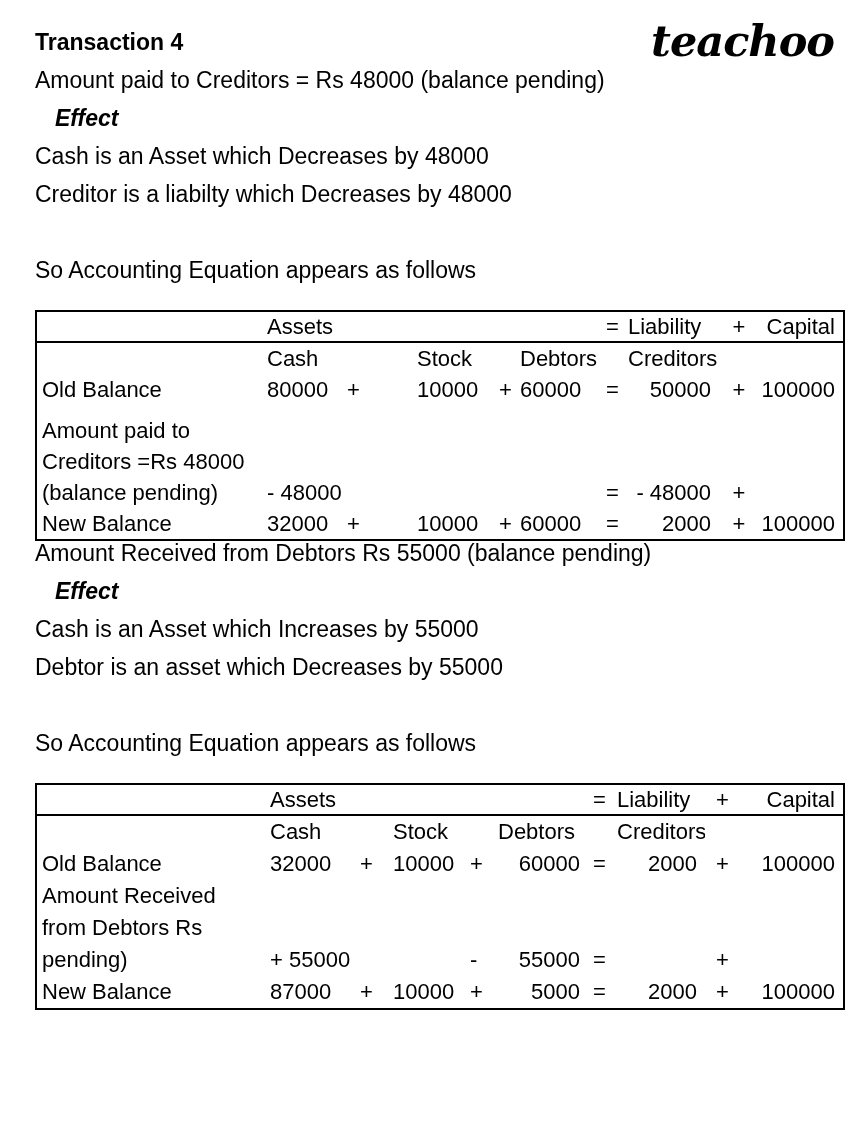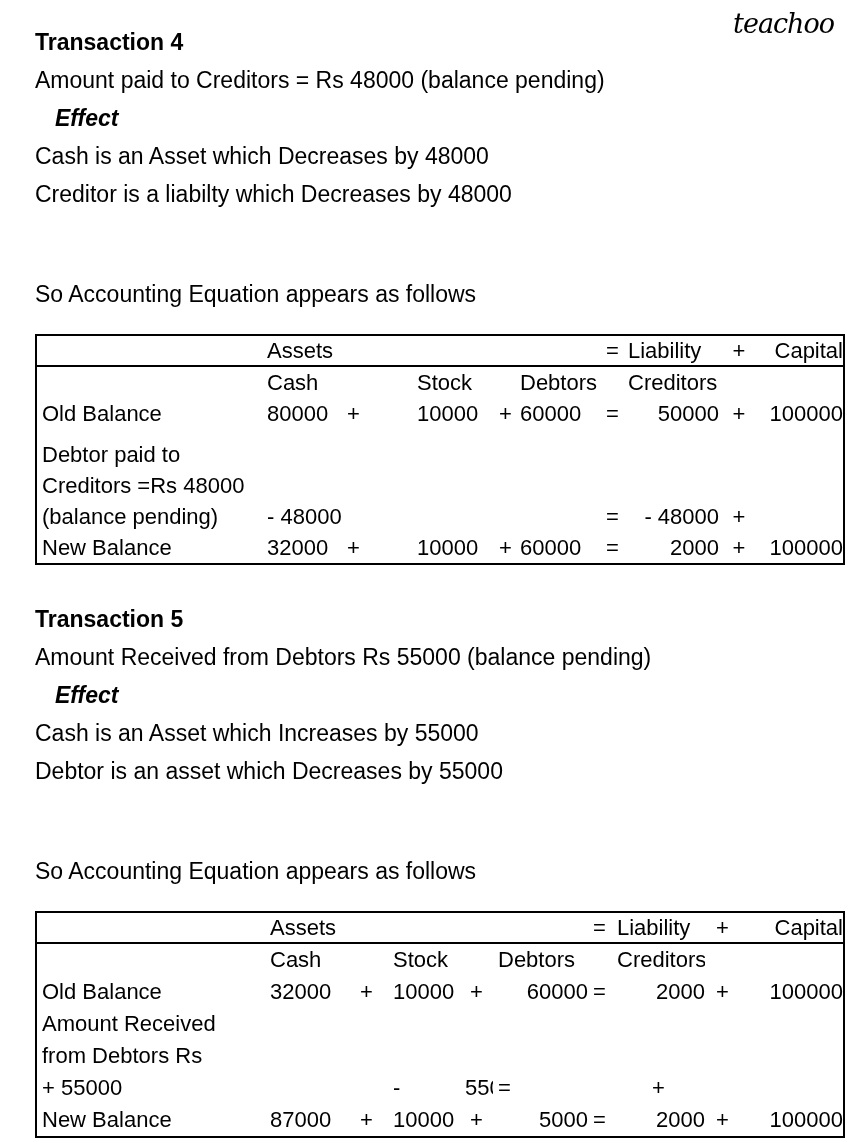--- a/index.html
+++ b/index.html
@@ -6,45 +6,45 @@
   .page {
     position:relative;
     width:858px; height:1142px;
     background:#fff; color:#000;
     font-family:"Liberation Sans", sans-serif;
     box-sizing:border-box;
     padding:30px 0 0 35px;
     overflow:hidden;
   }
   .logo {
-    position:absolute; top:8px; right:24px;
+    position:absolute; top:16px; right:24px;
     font-family:"DejaVu Serif", serif;
-    font-style:italic; font-weight:normal;
-    font-size:27px; letter-spacing:-1px;
+    font-style:italic; font-weight:bold;
+    font-size:43px; letter-spacing:-1px;
   }
   p, h2 { margin:0 0 14px 0; font-size:23px; line-height:24px; font-weight:normal; }
   .bold { font-weight:bold; }
   .effect { font-weight:bold; font-style:italic;margin-left:20px; }
-  .intro { margin-top:76px; }
+  .intro { margin-top:52px; }
   .sec2-head { margin-top:42px; }
 
   .acct-table {
     width:810px; box-sizing:border-box;
     border:2px solid #000;
     margin-top:28px;
     font-size:22px;
   }
   .trow { display:grid; align-items:center; height:31px; }
   .t1 .trow { grid-template-columns:225px 80px 70px 82px 21px 86px 22px 96px 40px 84px; }
   .t2 .trow { grid-template-columns:228px 90px 33px 77px 28px 95px 24px 93px 35px 103px; }
   .t2 .trow { height:32px; }
   .trow.thead { height:29px; border-bottom:2px solid #000; }
   .t1 .gaprow { margin-top:10px; }
   .c { padding-left:5px; white-space:nowrap; overflow:hidden; text-align:left; }
-  .c.ar { text-align:right; padding-right:0; padding-left:0; }
+  .c.ar { text-align:right; padding-right:8px; padding-left:0; }
   .c.ac { text-align:center; padding-left:0; }
 </style>
 </head>
 <body>
 
 <div class="page">
   <div class="logo">teachoo</div>
 
   <section>
     <h2 class="bold">Transaction 4</h2>
@@ -85,21 +85,21 @@
         <div class="c">+</div>
         <div class="c">10000</div>
         <div class="c">+</div>
         <div class="c">60000</div>
         <div class="c">=</div>
         <div class="c ar">50000</div>
         <div class="c ac">+</div>
         <div class="c ar">100000</div>
       </div>
       <div class="trow gaprow">
-        <div class="c lab">Debtor paid to</div>
+        <div class="c lab">Amount paid to</div>
         <div class="c"></div>
         <div class="c"></div>
         <div class="c"></div>
         <div class="c"></div>
         <div class="c"></div>
         <div class="c"></div>
         <div class="c"></div>
         <div class="c ac"></div>
         <div class="c ar"></div>
       </div>
@@ -136,21 +136,20 @@
         <div class="c">60000</div>
         <div class="c">=</div>
         <div class="c ar">2000</div>
         <div class="c ac">+</div>
         <div class="c ar">100000</div>
       </div>
     </div>
   </section>
 
   <section>
-    <h2 class="bold sec2-head">Transaction 5</h2>
     <p>Amount Received from Debtors Rs 55000 (balance pending)</p>
     <p class="effect">Effect</p>
     <p>Cash is an Asset which Increases by 55000</p>
     <p>Debtor is an asset which Decreases by 55000</p>
     <p class="intro">So Accounting Equation appears as follows</p>
 
     <div class="acct-table t2">
       <div class="trow thead">
         <div class="c lab"></div>
         <div class="c">Assets</div>
@@ -205,20 +204,21 @@
         <div class="c"></div>
         <div class="c"></div>
         <div class="c"></div>
         <div class="c"></div>
         <div class="c"></div>
         <div class="c"></div>
         <div class="c ac"></div>
         <div class="c ar"></div>
       </div>
       <div class="trow">
+        <div class="c lab">pending)</div>
         <div class="c">+ 55000</div>
         <div class="c"></div>
         <div class="c"></div>
         <div class="c">-</div>
         <div class="c ar">55000</div>
         <div class="c">=</div>
         <div class="c ar"></div>
         <div class="c ac">+</div>
         <div class="c ar"></div>
       </div>

